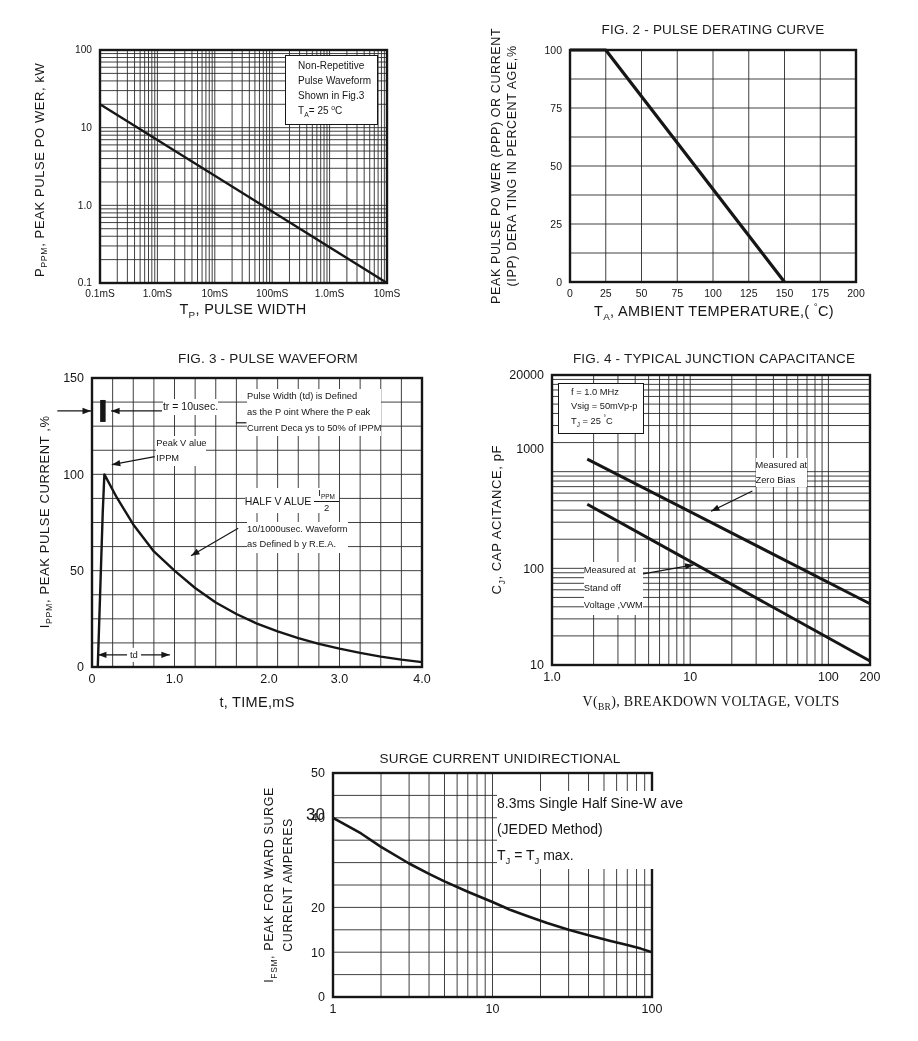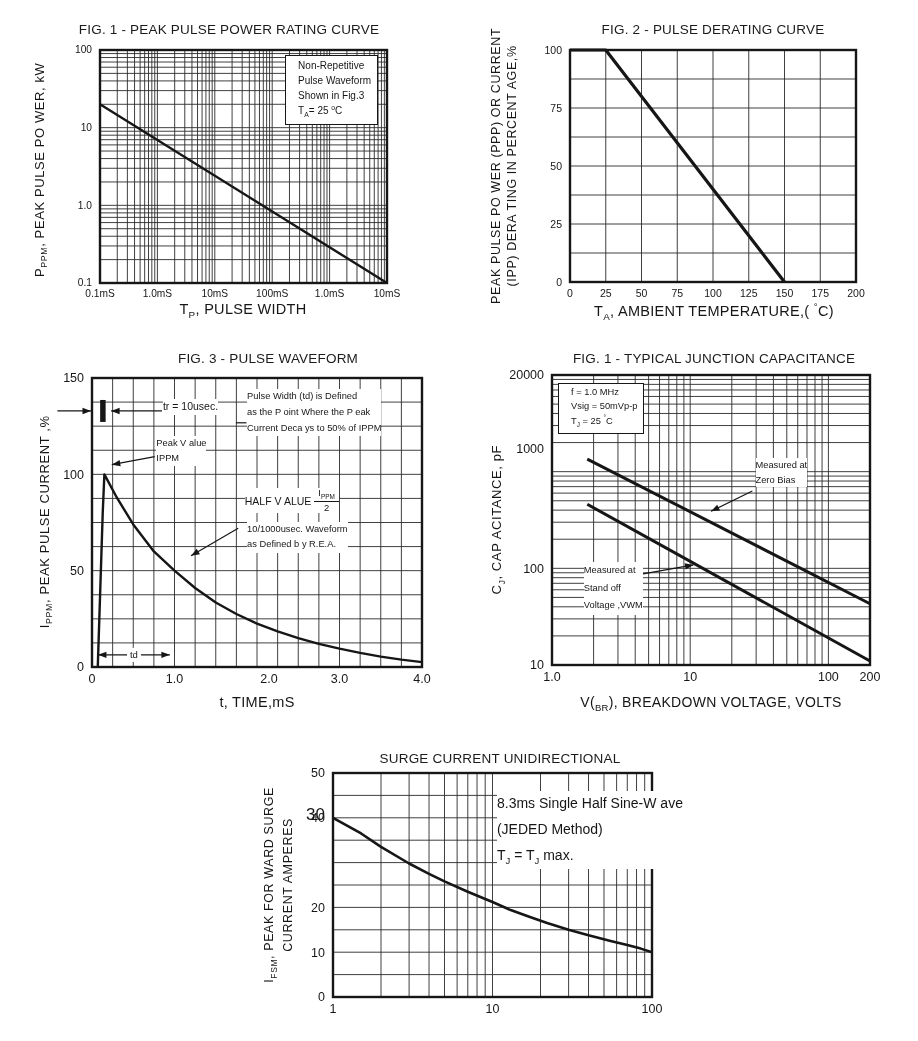--- a/index.html
+++ b/index.html
@@ -19,24 +19,23 @@
   sub{font-size:.68em;} sup{font-size:.68em;}
   .hv{display:flex;align-items:center;gap:3px;}
   .frac{display:inline-flex;flex-direction:column;align-items:center;line-height:1.05;font-size:.9em;}
   .frac .num{padding:0 4px 1px 4px;border-bottom:1.4px solid #161616;}
   .frac .den{padding-top:1px;}
 </style>
 </head>
 <body>
 
 <div id="canvas">
-  <div class="fig-title" style="left:229px;top:22px">FIG. 1 - PEAK PULSE POWER RATING CURVE</div>
   <div class="fig-title" style="left:713px;top:22px">FIG. 2 - PULSE DERATING CURVE</div>
   <div class="fig-title" style="left:268px;top:351px">FIG. 3 - PULSE  WAVEFORM</div>
-  <div class="fig-title" style="left:714px;top:351px">FIG. 1 -  TYPICAL JUNCTION CAPACITANCE</div>
+  <div class="fig-title" style="left:714px;top:351px">FIG. 4 -  TYPICAL JUNCTION CAPACITANCE</div>
   <div class="fig-title" style="left:500px;top:751px">SURGE CURRENT UNIDIRECTIONAL</div>
   <div id="figs">
       <div style="position: absolute; left: 0px; top: 0px;">
         <svg width="435" height="325" style="left: 22px; top: 4px;">
           <g>
             <line x1="95.27912175111253" y1="46" x2="95.27912175111253" y2="279" stroke="#2a2a2a" stroke-width="0.9"></line>
             <line x1="105.38676002090864" y1="46" x2="105.38676002090864" y2="279" stroke="#2a2a2a" stroke-width="0.9"></line>
             <line x1="112.55824350222505" y1="46" x2="112.55824350222505" y2="279" stroke="#2a2a2a" stroke-width="0.9"></line>
             <line x1="118.1208782488875" y1="46" x2="118.1208782488875" y2="279" stroke="#2a2a2a" stroke-width="0.9"></line>
             <line x1="122.66588177202115" y1="46" x2="122.66588177202115" y2="279" stroke="#2a2a2a" stroke-width="0.9"></line>
@@ -291,21 +290,21 @@
         <div class="ann" style="left: 755.52px; top: 457.65px; font-size: 9.3px; line-height: 1.6;">Measured at<br>Zero Bias</div>
         <div class="ann" style="left: 583.8px; top: 562.05px; font-size: 9.3px; line-height: 1.9;">Measured at<br>Stand off<br>Voltage ,VWM</div>
         <div class="tick tx" style="left: 552px; top: 671px; font-size: 12.5px;">1.0</div>
         <div class="tick tx" style="left: 690.199px; top: 671px; font-size: 12.5px;">10</div>
         <div class="tick tx" style="left: 828.398px; top: 671px; font-size: 12.5px;">100</div>
         <div class="tick tx" style="left: 870px; top: 671px; font-size: 12.5px;">200</div>
         <div class="tick ty" style="left: 488px; width: 56px; top: 659.375px; font-size: 12.5px;">10</div>
         <div class="tick ty" style="left: 488px; width: 56px; top: 562.708px; font-size: 12.5px;">100</div>
         <div class="tick ty" style="left: 488px; width: 56px; top: 443px; font-size: 12.5px;">1000</div>
         <div class="tick ty" style="left: 488px; width: 56px; top: 369.375px; font-size: 12.5px;">20000</div>
-        <div class="axis-title" style="left: 711px; top: 694px; font-size: 14px;">V(<sub>BR</sub>), BREAKDOWN VOLTAGE, VOLTS</div>
+        <div class="axis-title" style="left: 711px; top: 694px; font-size: 14px; font-family: Liberation Serif, serif;">V(<sub>BR</sub>), BREAKDOWN VOLTAGE, VOLTS</div>
         <div class="ylab" style="left: 278px; top: 511.225px; width: 440px; height: 17.55px; font-size: 13px;">C<sub>J</sub>, CAP ACITANCE, pF</div>
       </div>
       <div style="position: absolute; left: 0px; top: 0px;">
         <svg width="467" height="316" style="left: 255px; top: 727px;">
           <g>
             <line x1="126.01428430840502" y1="46" x2="126.01428430840502" y2="270" stroke="#2a2a2a" stroke-width="0.9"></line>
             <line x1="154.10084012778617" y1="46" x2="154.10084012778617" y2="270" stroke="#2a2a2a" stroke-width="0.9"></line>
             <line x1="174.02856861681" y1="46" x2="174.02856861681" y2="270" stroke="#2a2a2a" stroke-width="0.9"></line>
             <line x1="189.48571569159503" y1="46" x2="189.48571569159503" y2="270" stroke="#2a2a2a" stroke-width="0.9"></line>
             <line x1="202.1151244361912" y1="46" x2="202.1151244361912" y2="270" stroke="#2a2a2a" stroke-width="0.9"></line>

